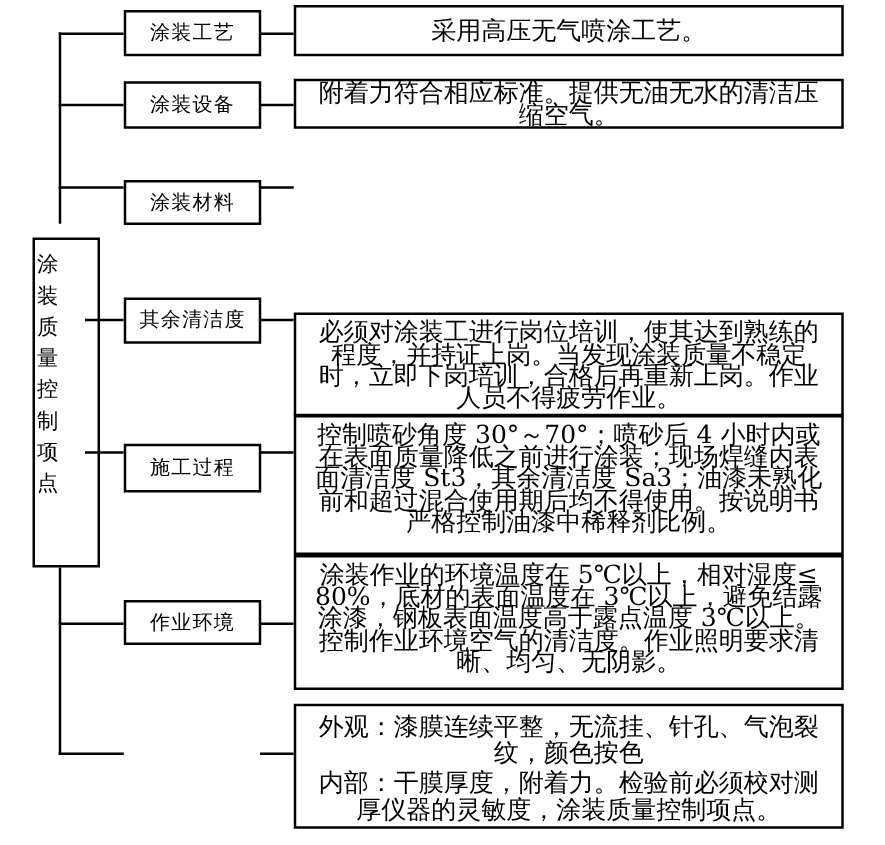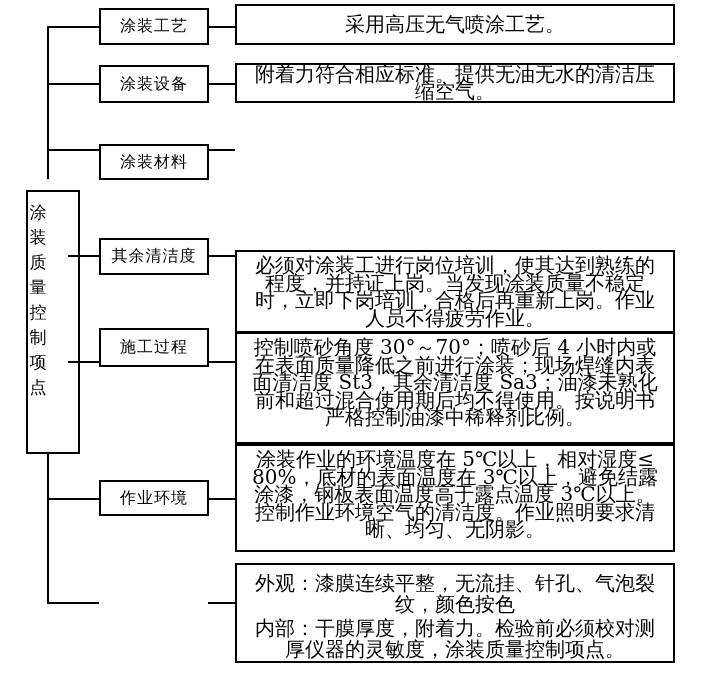--- a/index.html
+++ b/index.html
@@ -40,21 +40,21 @@
     text-align:center;
     padding:5px 9px;
   }
   .right-box.vcenter{
     display:flex;flex-direction:column;justify-content:center;
   }
   .right-box.loose{
     line-height:21px;
     padding-top:8px;
   }
-  .right-box.loose .para{margin:0 0 3px 0;}
+  .right-box.loose .para{margin:0 0 3px 0;font-family:Liberation Mono, monospace;}
   .line{
     position:absolute;
     background:#000000;
   }
 </style>
 </head>
 <body>
 
 <div id="stage">
 
@@ -92,21 +92,21 @@
   <div class="line" style="left:68px;top:255px;width:31px;height:2px;"></div>
   <div class="box mid-box" style="top:238px;height:37px;">
     <span>其余清洁度</span>
   </div>
   <div class="line" style="left:208px;top:255px;width:27px;height:2px;"></div>
   <div class="box right-box" style="top:221px;height:83px;margin-top:29px;">
     <div class="para">必须对涂装工进行岗位培训，使其达到熟练的程度，并持证上岗。当发现涂装质量不稳定时，立即下岗培训，合格后再重新上岗。作业人员不得疲劳作业。</div>
   </div>
 
   <div class="line" style="left:68px;top:361px;width:31px;height:2px;"></div>
-  <div class="box mid-box" style="top:328px;height:39px;">
+  <div class="box mid-box" style="top:355px;height:39px;">
     <span>施工过程</span>
   </div>
   <div class="line" style="left:208px;top:361px;width:27px;height:2px;"></div>
   <div class="box right-box" style="top:332px;height:112px;">
     <div class="para">控制喷砂角度 30°～70°；喷砂后 4 小时内或在表面质量降低之前进行涂装；现场焊缝内表面清洁度 St3，其余清洁度 Sa3；油漆未熟化前和超过混合使用期后均不得使用。按说明书严格控制油漆中稀释剂比例。</div>
   </div>
 
   <div class="line" style="left:47px;top:498px;width:52px;height:2px;"></div>
   <div class="box mid-box" style="top:480px;height:36px;">
     <span>作业环境</span>

